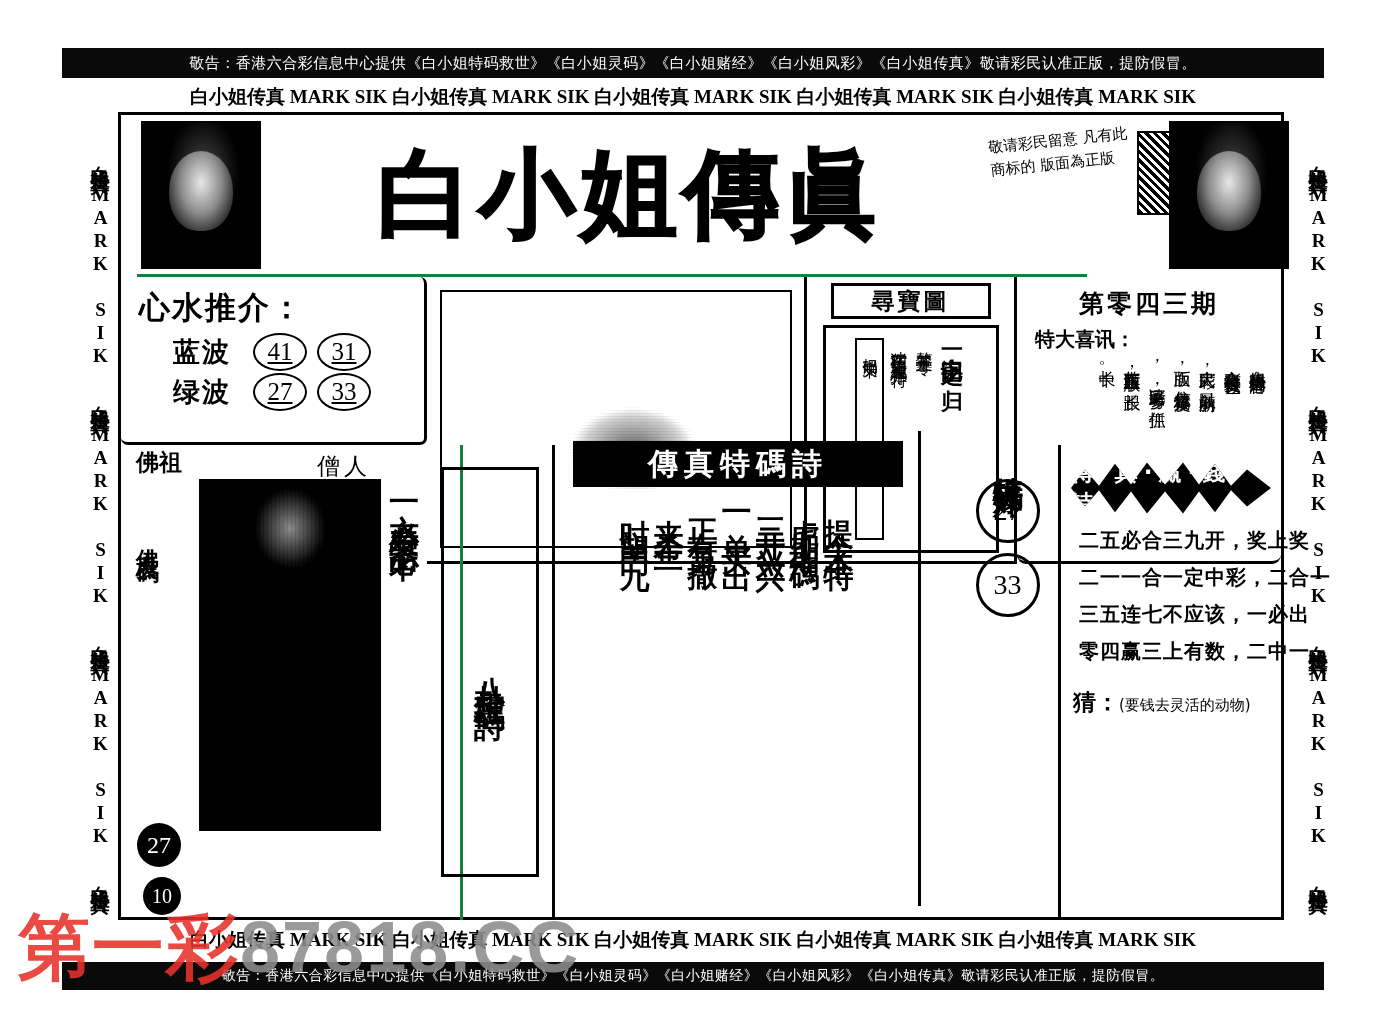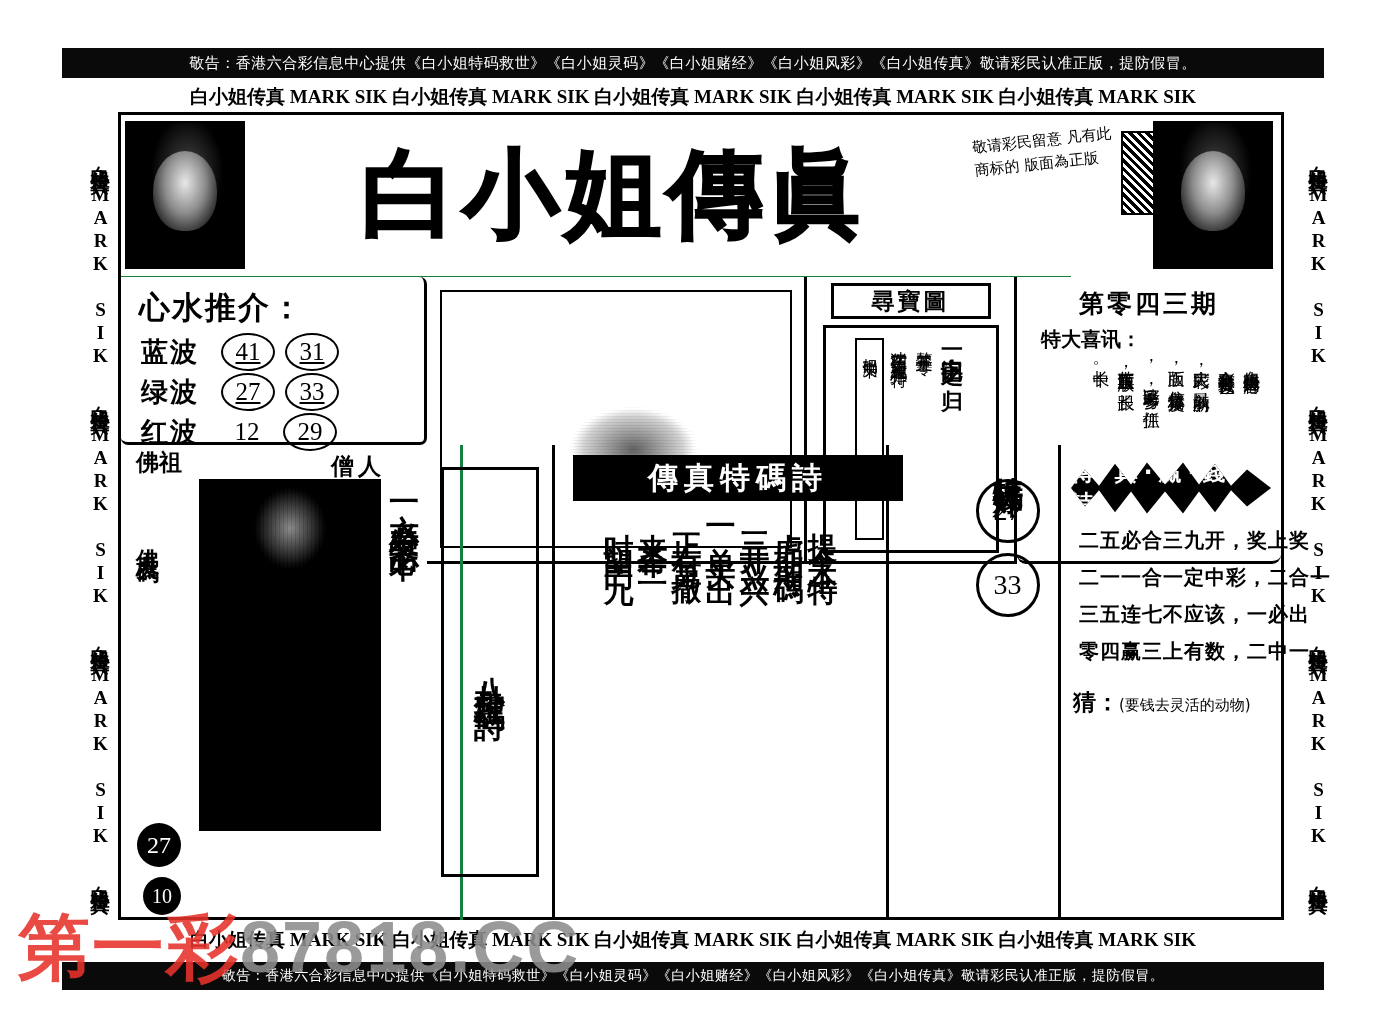--- a/index.html
+++ b/index.html
@@ -37,21 +37,21 @@
   .markside.left{left:58px;}
   .markside.right{left:1276px;}
 
   
   .frame{
     position:absolute;left:118px;top:112px;width:1166px;height:808px;
     border:3px solid #000;box-sizing:border-box;background:#fff;
   }
 
   
-  .masthead{position:absolute;left:0;top:0;width:950px;height:162px;border-bottom:1px solid #15803d;box-sizing:border-box;}
+  .masthead{position:absolute;left:16px;top:0;width:950px;height:162px;border-bottom:3px solid #15803d;box-sizing:border-box;}
   .portrait{
     position:absolute;top:6px;width:120px;height:148px;
     background:
       radial-gradient(ellipse at 52% 34%, #5a5a5a 0%, #2b2b2b 42%, #101010 70%, #000 100%),
       linear-gradient(#111,#000);
     filter:contrast(150%);
     border:2px solid #000;box-sizing:border-box;overflow:hidden;
   }
   .portrait:after{
     content:"";position:absolute;left:26px;top:28px;width:64px;height:80px;border-radius:50% 50% 45% 45%;
@@ -77,21 +77,21 @@
     border:2px solid #000;box-sizing:border-box;
   }
 
   
   .xinshui{
     position:absolute;left:0;top:162px;width:306px;height:168px;
     border-right:3px solid #000;border-bottom:3px solid #000;box-sizing:border-box;padding:6px 8px;border-radius:7px;
   }
   .xs-title{font-size:31px;font-weight:bold;letter-spacing:2px;margin:4px 0 4px 10px;}
   .wave-row{display:flex;align-items:center;margin:2px 0 2px 12px;}
-  .wave-name{font-size:27px;font-weight:bold;width:80px;letter-spacing:2px;}
+  .wave-name{font-size:27px;font-weight:bold;width:80px;letter-spacing:2px;margin-left:32px;}
   .ball{
     width:50px;height:34px;border:2px solid #000;border-radius:50%;
     display:flex;align-items:center;justify-content:center;font-size:25px;margin-right:10px;
     font-family:"Liberation Serif",serif;
     text-decoration:underline;
   }
   .ball.plain{border:none;width:52px;}
 
   .painting{
     position:absolute;left:306px;top:162px;width:380px;height:287px;
@@ -125,38 +125,38 @@
     display:flex;flex-direction:row-reverse;justify-content:center;padding:10px 4px;gap:4px;
   }
   .v-text{
     writing-mode:vertical-rl;text-orientation:upright;font-size:17px;line-height:1.25;letter-spacing:2px;
   }
   .v-text.big{font-size:22px;font-weight:bold;}
   .v-text.boxed{border:2px solid #000;padding:6px 3px;font-size:15px;}
 
   .rightcol{
     position:absolute;left:896px;top:162px;width:264px;height:287px;box-sizing:border-box;
-    border-bottom:3px solid #000;padding:6px 18px;border-radius:9px;
+    border-bottom:3px solid #000;padding:6px 12px;border-radius:9px;
   }
   .issue{text-align:center;font-size:25px;font-weight:bold;letter-spacing:3px;margin:4px 0 6px 0;}
   .xixun{font-size:20px;font-weight:bold;margin-left:6px;}
   .vnews{
     margin-top:4px;height:196px;display:flex;flex-direction:row-reverse;justify-content:flex-start;gap:3px;
     font-size:17px;line-height:1.3;
   }
   .vnews span{writing-mode:vertical-rl;text-orientation:upright;letter-spacing:1px;}
 
   
   .fozu{
     position:absolute;left:0;top:330px;width:342px;height:475px;
     border-right:3px solid #15803d;box-sizing:border-box;padding:4px;position:absolute;
   }
   .fz-labels{position:absolute;left:6px;top:4px;width:64px;font-size:23px;font-weight:bold;line-height:1.15;text-align:center;}
   .fz-vert{position:absolute;left:12px;top:86px;writing-mode:vertical-rl;text-orientation:upright;font-size:23px;font-weight:bold;letter-spacing:4px;}
-  .fz-seng{position:absolute;left:210px;top:6px;font-size:23px;font-weight:bold;letter-spacing:4px;}
+  .fz-seng{position:absolute;left:196px;top:6px;font-size:23px;font-weight:normal;letter-spacing:4px;}
   .monk{
     position:absolute;left:78px;top:34px;width:182px;height:352px;
     background:
       radial-gradient(ellipse 46px 52px at 50% 14%, #888 0%, #2d2d2d 70%, #111 100%),
       radial-gradient(ellipse 86px 150px at 50% 66%, #e8e8e8 0%, #9c9c9c 55%, #454545 88%);
     filter:contrast(140%);
   }
   .monk:after{
     content:"";position:absolute;left:0;top:0;right:0;bottom:0;
     background:repeating-linear-gradient(90deg,rgba(0,0,0,.08) 0 1px,transparent 1px 4px);
@@ -175,21 +175,21 @@
   .bagua{
     position:absolute;left:306px;top:330px;width:128px;height:475px;
     border-right:3px solid #000;box-sizing:border-box;display:flex;justify-content:center;padding-top:22px;
   }
   .bagua-inner{
     border:3px solid #000;width:92px;height:404px;display:flex;align-items:center;justify-content:center;
   }
   .bagua-inner .v-text{font-size:31px;font-weight:bold;letter-spacing:8px;}
 
   .poem{
-    position:absolute;left:434px;top:330px;width:334px;height:475px;
+    position:absolute;left:434px;top:316px;width:366px;height:475px;
     border-right:3px solid #000;box-sizing:border-box;padding:8px 18px;
   }
   .poem-head{
     margin:2px auto 8px auto;width:330px;height:46px;background:#000;color:#fff;
     display:flex;align-items:center;justify-content:center;font-size:30px;font-weight:bold;letter-spacing:6px;
   }
   .poem-grid{
     display:flex;flex-direction:row-reverse;justify-content:center;gap:4px;height:392px;
   }
   .poem-col{writing-mode:vertical-rl;text-orientation:upright;font-size:30px;font-weight:bold;letter-spacing:14px;line-height:1.0;}
@@ -261,25 +261,20 @@
         <div class="ball">41</div>
         <div class="ball">31</div>
       </div>
 
       <div class="wave-row">
         <div class="wave-name">绿波</div>
         <div class="ball">27</div>
         <div class="ball">33</div>
       </div>
 
-      <div class="wave-row">
-        <div class="wave-name">红波</div>
-        <div class="ball plain">12</div>
-        <div class="ball">29</div>
-      </div>
     </div>
 
     <div class="painting">
       <div class="paint-inner"></div>
     </div>
 
     <div class="xunbao">
       <div class="xb-head">尋寶圖</div>
       <div class="scroll">
         <div class="v-text big">一字记之曰：归</div>

